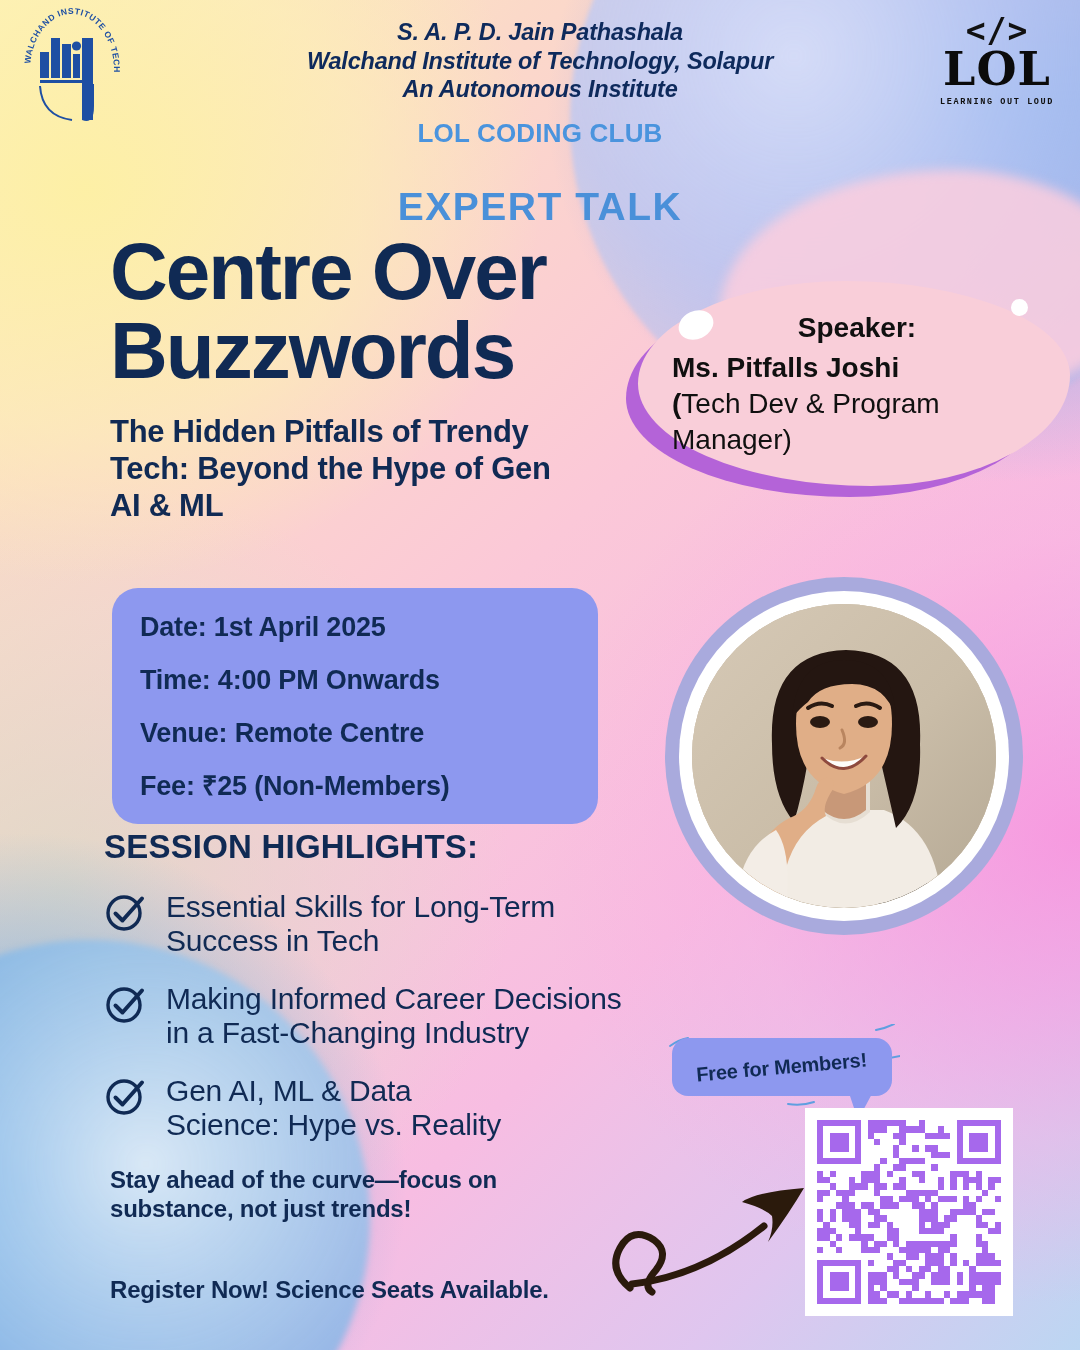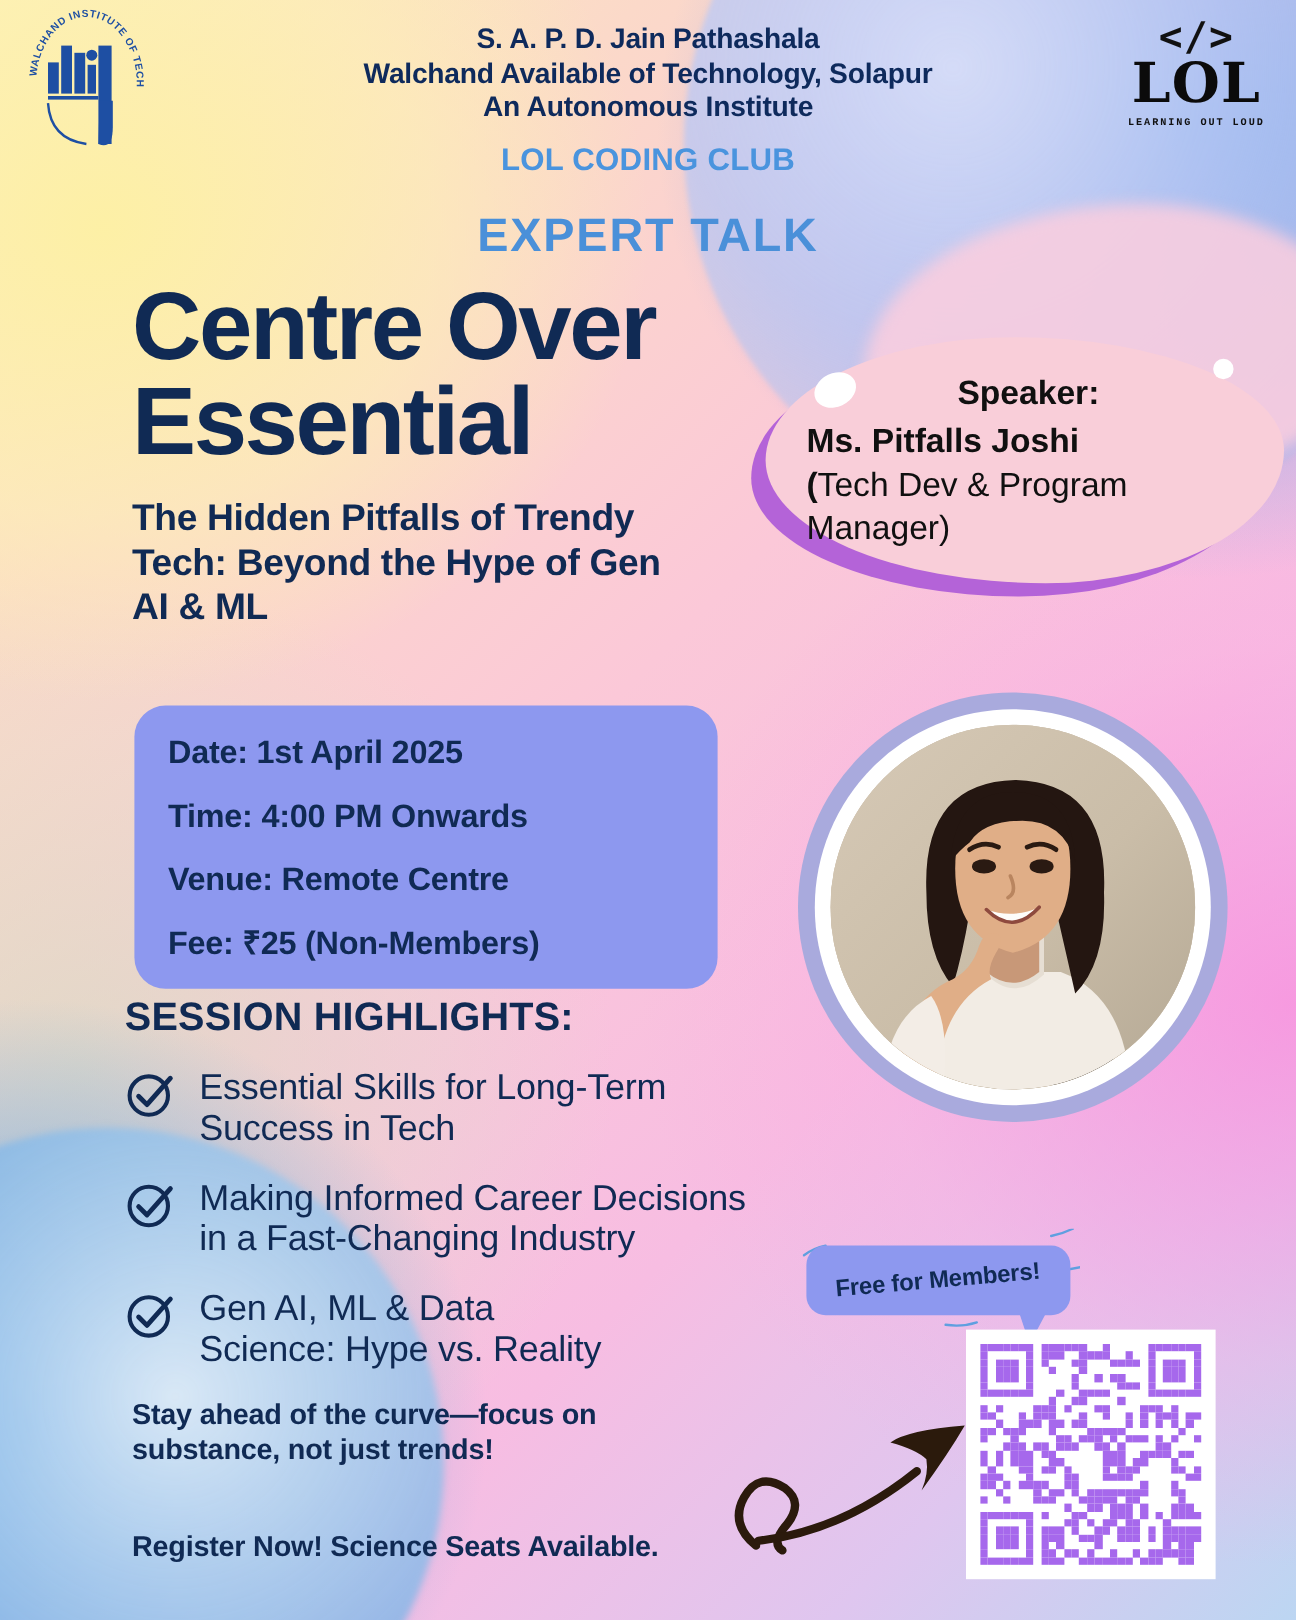--- a/index.html
+++ b/index.html
@@ -63,28 +63,28 @@
   .lol-sub {
     font-family: Liberation Mono, monospace;
     font-size: 8.5px; font-weight: bold; color: #111111; letter-spacing: 1.6px;
     margin-top: 5px;
   }
 
   .inst-block {
     position: absolute; top: 18px; left: 0; width: 100%;
     text-align: center; color: #0e2a5c;
   }
-  .inst-line { font-size: 23.5px; font-weight: bold; line-height: 1.22; letter-spacing: -0.2px; }
+  .inst-line { font-size: 23.5px; font-weight: bold; line-height: 1.22; letter-spacing: -0.2px; font-style: italic; }
   .club-line {
     margin-top: 14px; font-size: 26px; font-weight: bold;
     color: #4a94de; letter-spacing: 0.2px;
   }
 
   .expert-talk {
-    position: absolute; top: 175px; left: 0; width: 100%;
+    position: absolute; top: 185px; left: 0; width: 100%;
     text-align: center; font-size: 39px; font-weight: bold;
     color: #4a90d9; letter-spacing: 1.5px;
   }
 
   
   .title-wrap { position: absolute; left: 110px; top: 232px; width: 580px; }
   .title {
     font-size: 80px; font-weight: bold; color: #102a54;
     line-height: 0.99; letter-spacing: -2px;
   }
@@ -236,30 +236,30 @@
   </div>
 
   <div class="lol-logo">
     <div class="lol-code">&lt;/&gt;</div>
     <div class="lol-word">LOL</div>
     <div class="lol-sub">LEARNING OUT LOUD</div>
   </div>
 
   <div class="inst-block">
     <div class="inst-line">S. A. P. D. Jain Pathashala</div>
-    <div class="inst-line">Walchand Available of Technology, Solapur</div>
+    <div class="inst-line">Walchand Institute of Technology, Solapur</div>
     <div class="inst-line">An Autonomous Institute</div>
     <div class="club-line">LOL CODING CLUB</div>
   </div>
 
   <div class="expert-talk">EXPERT TALK</div>
 
   <div class="title-wrap">
     <div class="title">Centre Over</div>
-    <div class="title">Essential</div>
+    <div class="title">Buzzwords</div>
     <div class="subtitle">The Hidden Pitfalls of Trendy Tech: Beyond the Hype of Gen AI &amp; ML</div>
   </div>
 
   <div class="speaker-zone">
     <div class="speaker-shadow"></div>
     <div class="speaker-blob">
       <div class="dot-lg"></div>
       <div class="dot-sm"></div>
     </div>
     <div class="speaker-text">

